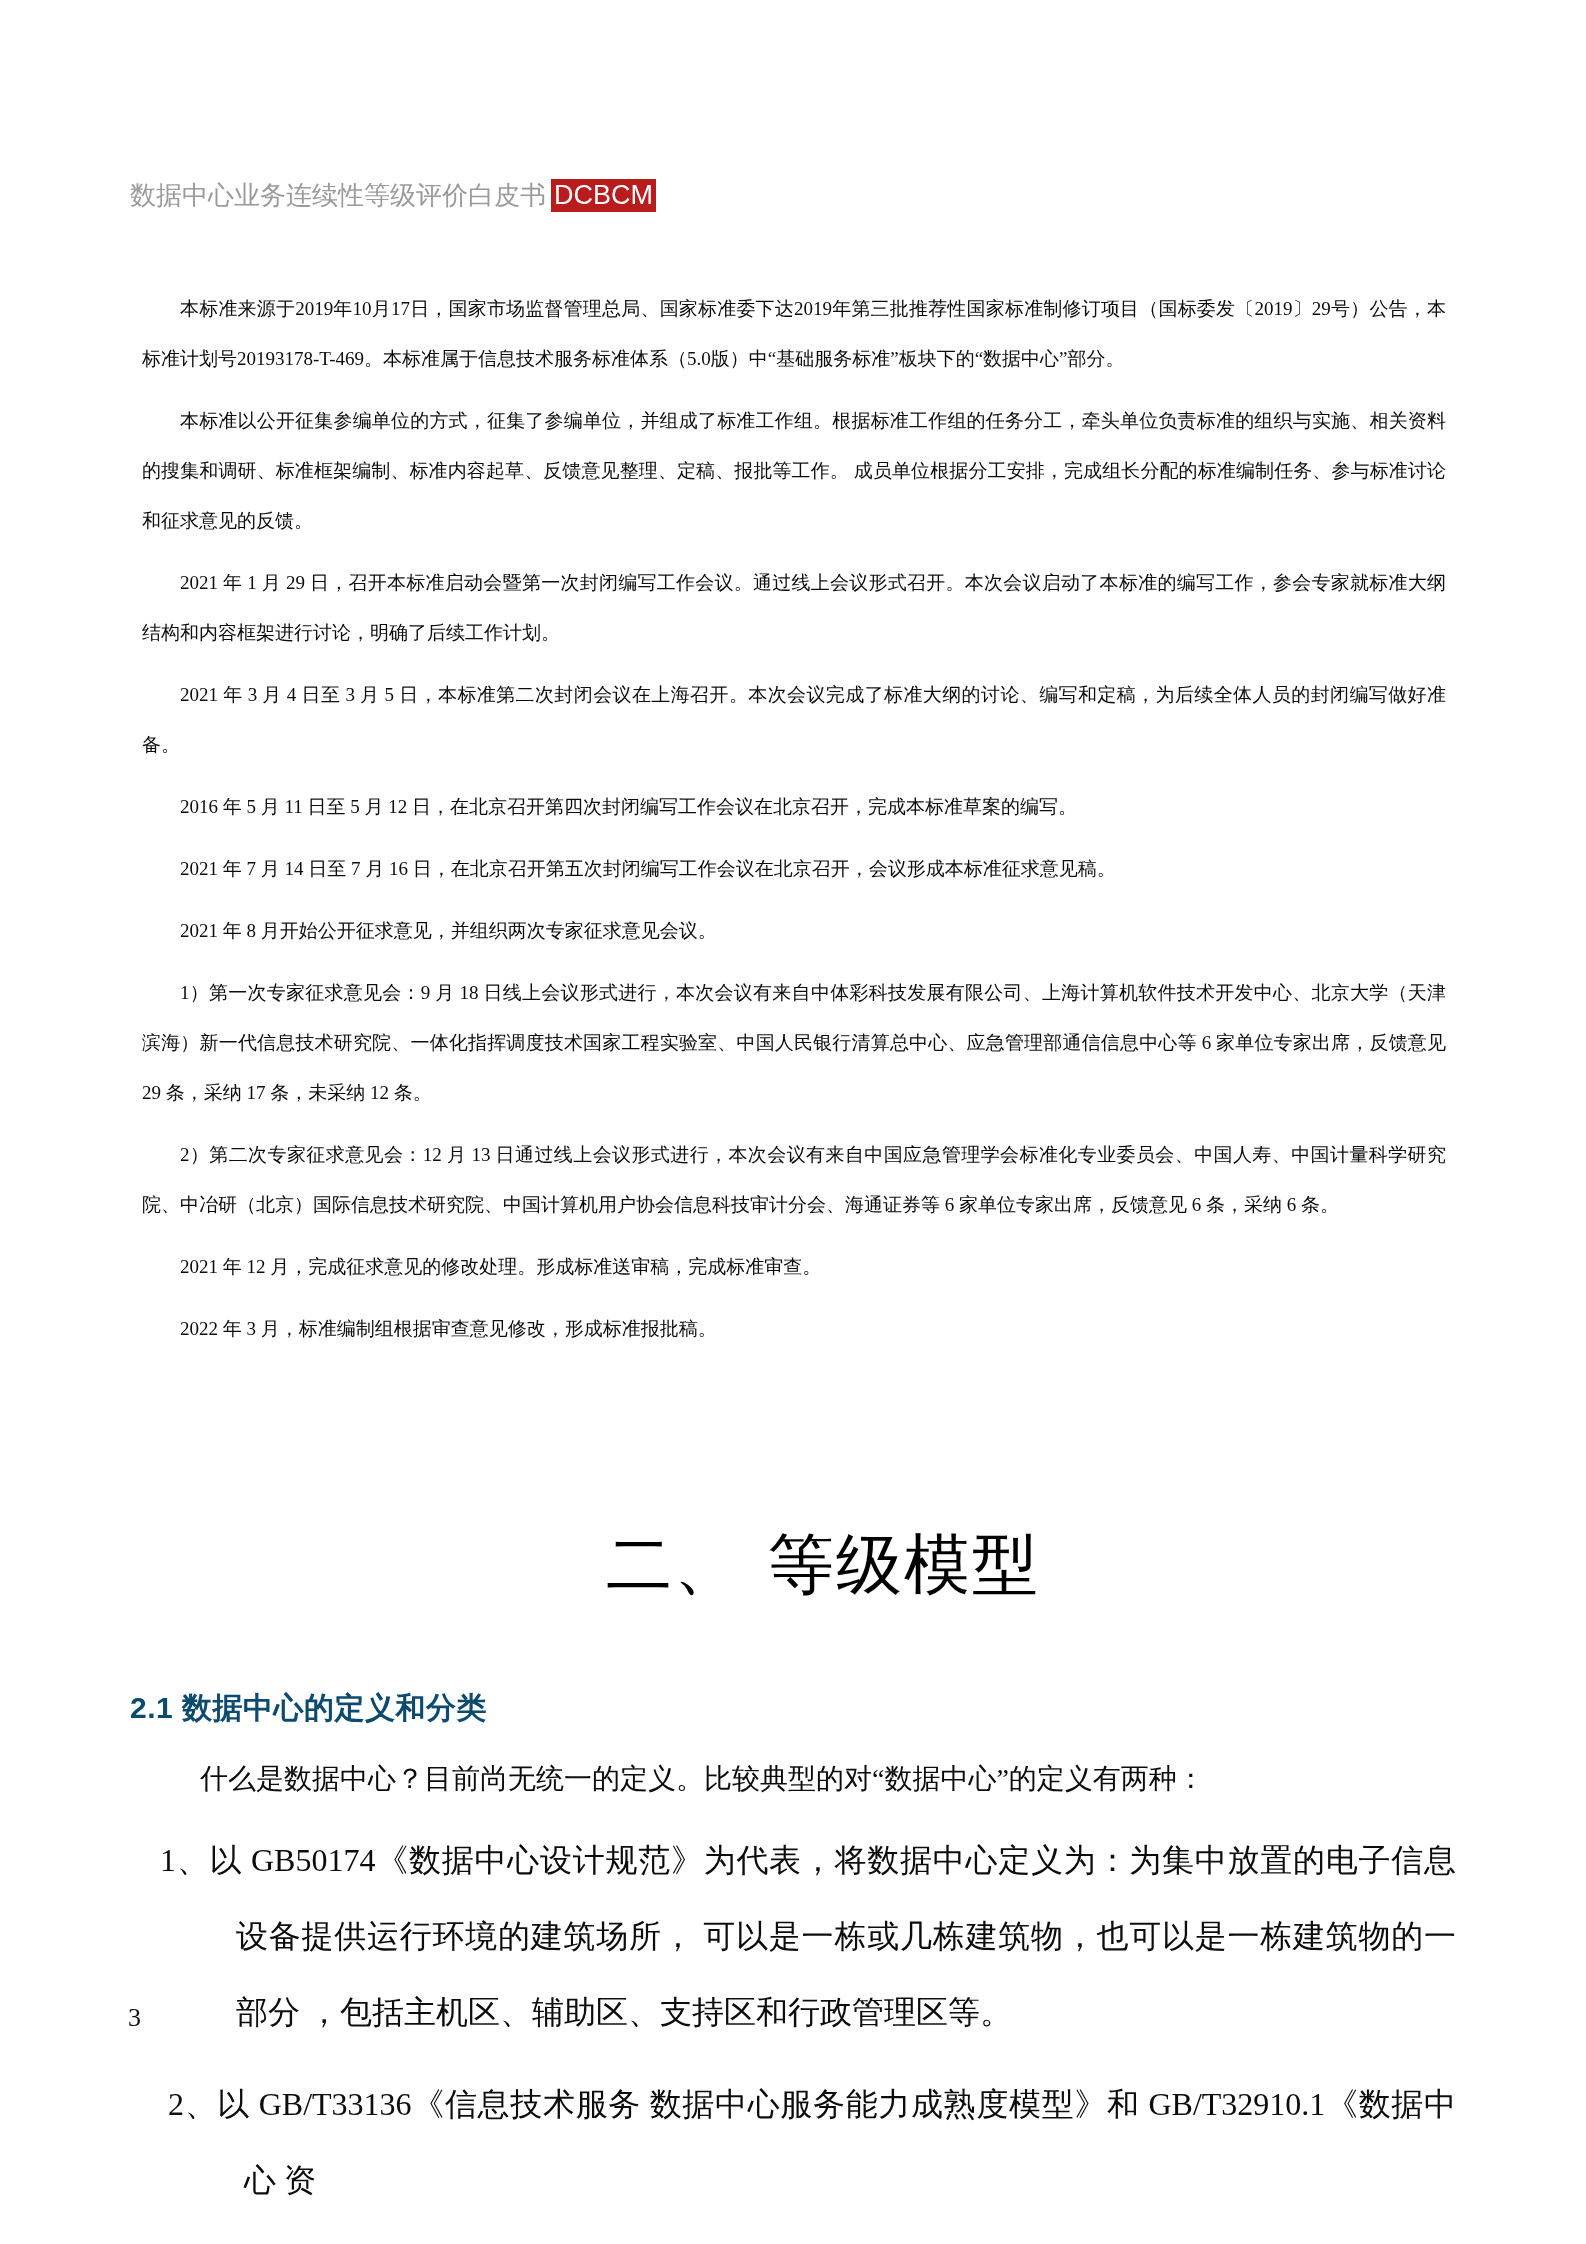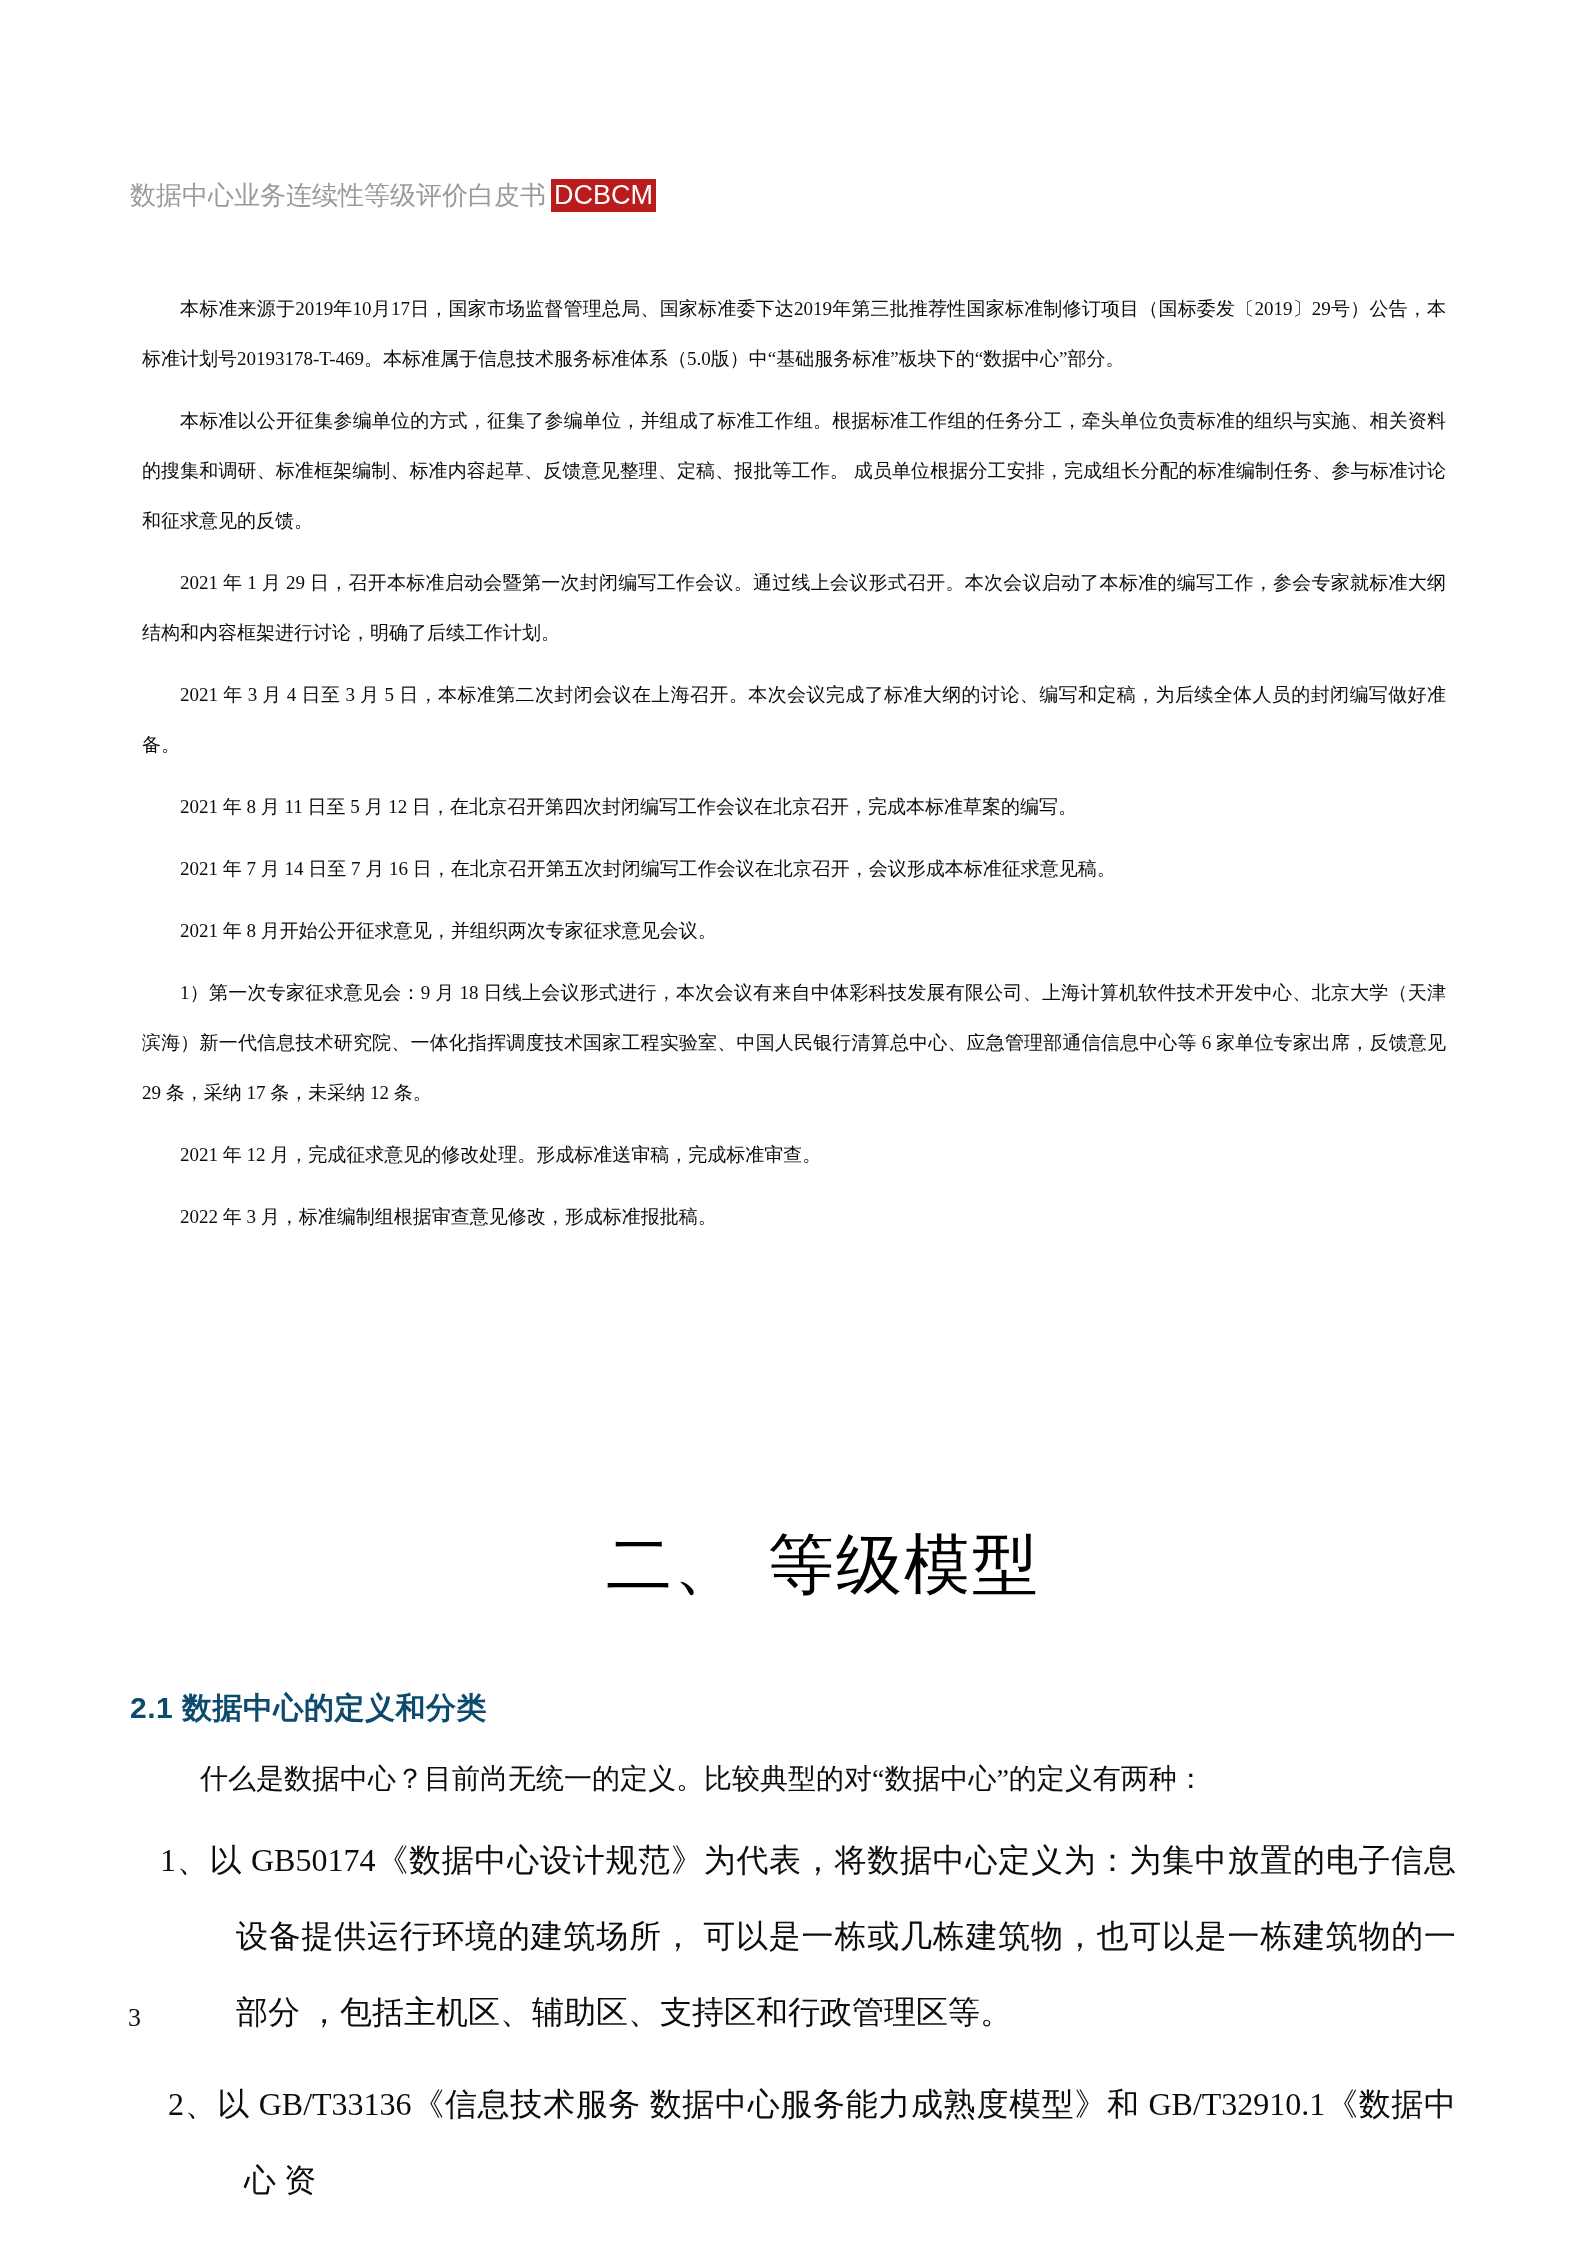--- a/index.html
+++ b/index.html
@@ -139,24 +139,25 @@
 
   <div class="doc-header">
     <span>数据中心业务连续性等级评价白皮书</span><span class="hl">DCBCM</span>
   </div>
 
   <div class="body-block">
     <p class="para">本标准来源于2019年10月17日，国家市场监督管理总局、国家标准委下达2019年第三批推荐性国家标准制修订项目（国标委发〔2019〕29号）公告，本标准计划号20193178-T-469。本标准属于信息技术服务标准体系（5.0版）中“基础服务标准”板块下的“数据中心”部分。</p>
     <p class="para">本标准以公开征集参编单位的方式，征集了参编单位，并组成了标准工作组。根据标准工作组的任务分工，牵头单位负责标准的组织与实施、相关资料的搜集和调研、标准框架编制、标准内容起草、反馈意见整理、定稿、报批等工作。 成员单位根据分工安排，完成组长分配的标准编制任务、参与标准讨论和征求意见的反馈。</p>
     <p class="para">2021 年 1 月 29 日，召开本标准启动会暨第一次封闭编写工作会议。通过线上会议形式召开。本次会议启动了本标准的编写工作，参会专家就标准大纲结构和内容框架进行讨论，明确了后续工作计划。</p>
     <p class="para">2021 年 3 月 4 日至 3 月 5 日，本标准第二次封闭会议在上海召开。本次会议完成了标准大纲的讨论、编写和定稿，为后续全体人员的封闭编写做好准备。</p>
-    <p class="para">2021 年 8 月 11 日至 5 月 12 日，在北京召开第四次封闭编写工作会议在北京召开，完成本标准草案的编写。</p>
+    <p class="para">2016 年 5 月 11 日至 5 月 12 日，在北京召开第四次封闭编写工作会议在北京召开，完成本标准草案的编写。</p>
     <p class="para">2021 年 7 月 14 日至 7 月 16 日，在北京召开第五次封闭编写工作会议在北京召开，会议形成本标准征求意见稿。</p>
     <p class="para">2021 年 8 月开始公开征求意见，并组织两次专家征求意见会议。</p>
     <p class="para">1）第一次专家征求意见会：9 月 18 日线上会议形式进行，本次会议有来自中体彩科技发展有限公司、上海计算机软件技术开发中心、北京大学（天津滨海）新一代信息技术研究院、一体化指挥调度技术国家工程实验室、中国人民银行清算总中心、应急管理部通信信息中心等 6 家单位专家出席，反馈意见 29 条，采纳 17 条，未采纳 12 条。</p>
+    <p class="para">2）第二次专家征求意见会：12 月 13 日通过线上会议形式进行，本次会议有来自中国应急管理学会标准化专业委员会、中国人寿、中国计量科学研究院、中冶研（北京）国际信息技术研究院、中国计算机用户协会信息科技审计分会、海通证券等 6 家单位专家出席，反馈意见 6 条，采纳 6 条。</p>
     <p class="para">2021 年 12 月，完成征求意见的修改处理。形成标准送审稿，完成标准审查。</p>
     <p class="para">2022 年 3 月，标准编制组根据审查意见修改，形成标准报批稿。</p>
   </div>
 
   <div class="section-heading">
     <span class="num">二、</span><span>等级模型</span>
   </div>
 
   <div class="sub-heading">2.1 数据中心的定义和分类</div>
 

